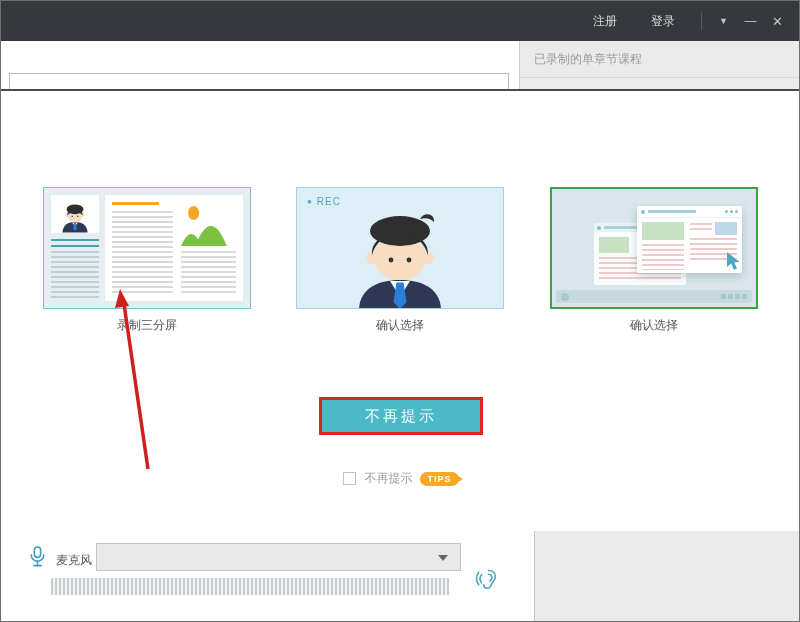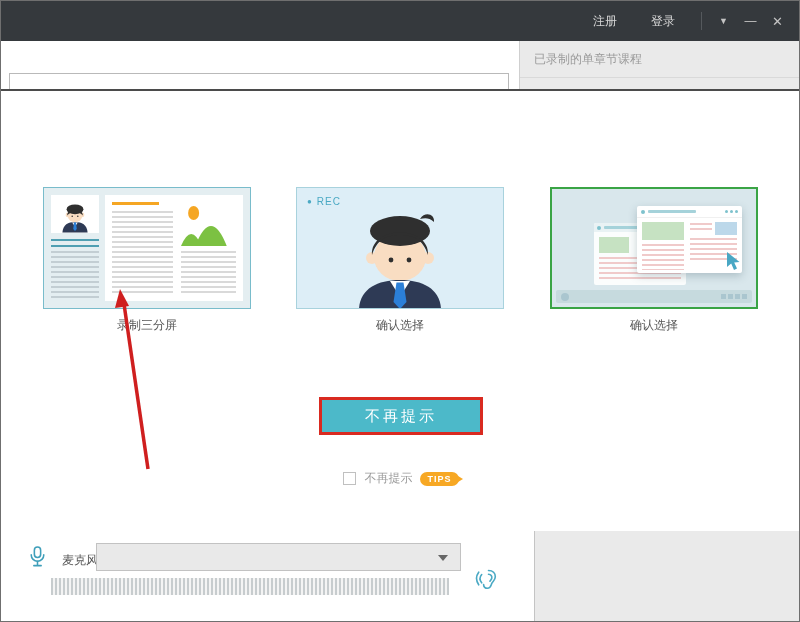--- a/index.html
+++ b/index.html
@@ -86,21 +86,21 @@
   .chk{width:13px;height:13px;border:1px solid #c0c0c0;background:#fff;box-sizing:border-box;cursor:pointer;}
   .badge{position:relative;background:#f7a824;color:#fff;font-size:9px;font-weight:bold;padding:2px 7px;border-radius:8px;letter-spacing:1px;}
   .badge:after{content:"";position:absolute;right:-4px;top:50%;margin-top:-3px;border-left:5px solid #f7a824;border-top:3px solid rgba(0,0,0,0);border-bottom:3px solid rgba(0,0,0,0);}
 
   .arrow-svg{position:absolute;left:0;top:0;z-index:6;pointer-events:none;}
 
   
   .bottom{position:absolute;left:0;top:530px;width:800px;height:92px;background:#fff;}
   .bottom-right{position:absolute;left:533px;top:0;right:0;bottom:0;background:#eaeaea;border-left:1px solid #c4c4c4;box-sizing:border-box;}
   .mic-icon{position:absolute;left:28px;top:15px;color:#3f9fba;}
-  .mic-label{position:absolute;left:61px;top:21px;font-size:12px;color:#555;}
+  .mic-label{position:absolute;left:55px;top:21px;font-size:12px;color:#555;}
   .mic-select{position:absolute;left:95px;top:12px;width:365px;height:28px;background:#e9e9e9;border:1px solid #c2c2c2;box-sizing:border-box;cursor:pointer;}
   .sel-value{position:absolute;left:8px;top:7px;font-size:12px;color:#555;}
   .sel-arrow{position:absolute;right:12px;top:11px;width:0;height:0;border-left:5px solid rgba(0,0,0,0);border-right:5px solid rgba(0,0,0,0);border-top:6px solid #666;}
   .meter{position:absolute;left:50px;top:47px;width:398px;height:17px;background:repeating-linear-gradient(90deg,#c7ccce 0 2px,#f4f4f4 2px 4px);}
   .listen{position:absolute;left:474px;top:36px;color:#4aa9c4;cursor:pointer;}
 </style>
 </head>
 <body>
 
 <div class="window">

